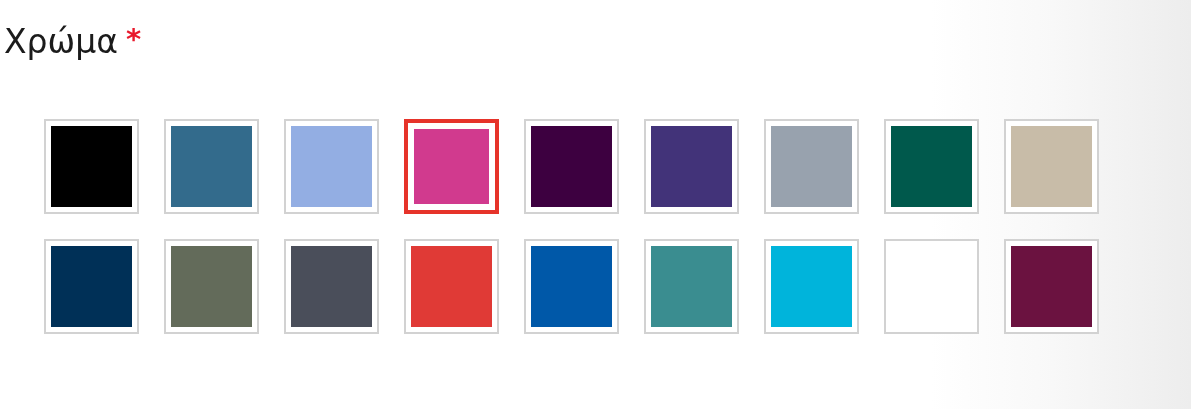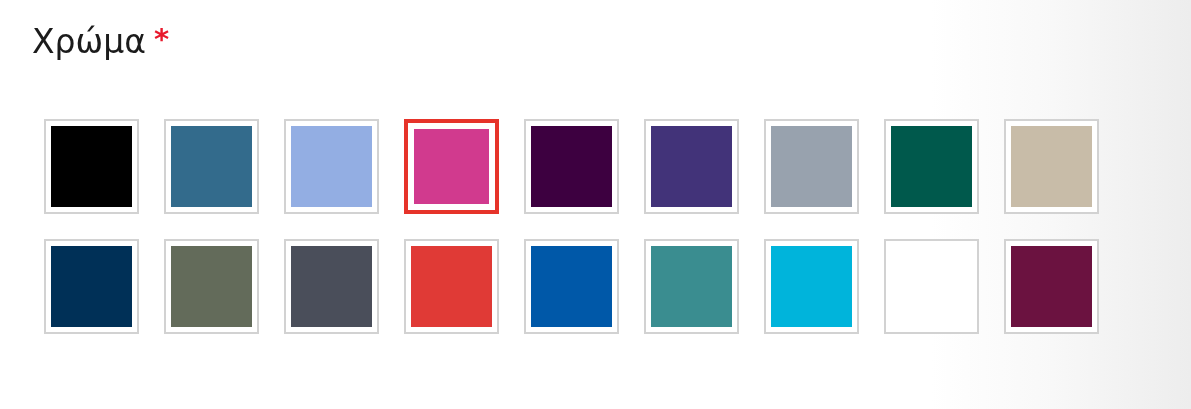--- a/index.html
+++ b/index.html
@@ -28,21 +28,21 @@
 
   #field-wrap {
     position: relative;
     z-index: 2;
     padding: 0;
   }
 
   
   .field-label {
     position: absolute;
-    left: 32px;
+    left: 4px;
     top: 21px;
     font-size: 33px;
     line-height: 41px;
     font-weight: 400;
     color: #1b1b1b;
     white-space: nowrap;
   }
   .required-mark {
     color: #e8192c;
     font-size: 29px;

